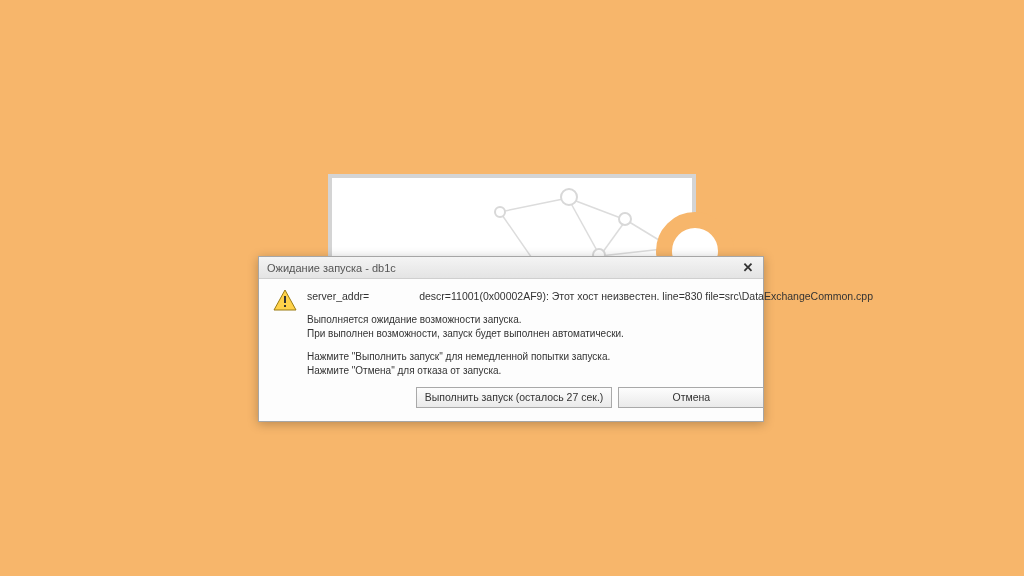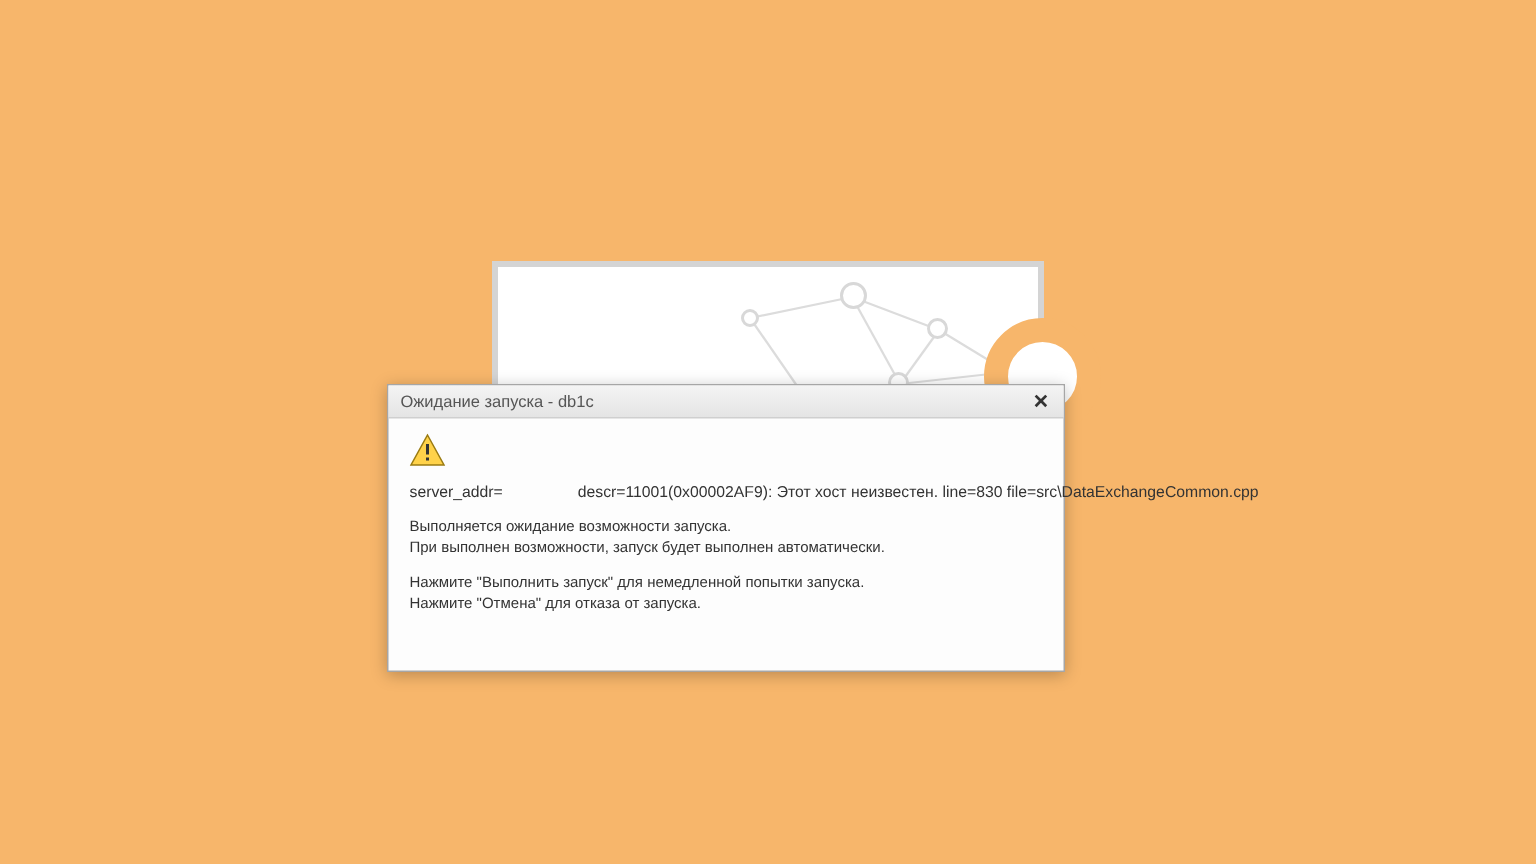--- a/index.html
+++ b/index.html
@@ -43,21 +43,21 @@
     background: #fff;
   }
   .splash-graphic svg {
     position: absolute;
     top: 0; left: 0; width: 220px; height: 120px;
   }
   .dialog {
     position: absolute;
     left: 258px;
     top: 256px;
-    width: 452px;
+    width: 506px;
     background: #fdfdfd;
     border: 1px solid #a6a6a6;
     box-shadow: 0 2px 10px rgba(0,0,0,0.25);
   }
   .titlebar {
     height: 22px;
     background: linear-gradient(#f4f4f4, #e4e4e4);
     border-bottom: 1px solid #cfcfcf;
     display: flex;
     align-items: center;
@@ -72,24 +72,23 @@
     display: flex;
     align-items: center;
     justify-content: center;
     font-weight: bold;
     font-size: 13px;
     color: #333;
     cursor: pointer;
     font-family: Arial, sans-serif;
   }
   .dlg-body {
-    padding: 10px 14px 28px 14px;
+    padding: 10px 14px 13px 14px;
     display: flex;
     gap: 10px;
-    flex-direction: column;
   }
   .warning-icon {
     width: 24px;
     flex-shrink: 0;
   }
   .warning-icon svg { width: 24px; height: 22px; display: block; }
   .content {
     flex: 1;
     color: #333;
     line-height: 1.35;
@@ -167,15 +166,19 @@
         <span>server_addr=</span><span class="blank"></span><span>descr=11001(0x00002AF9): Этот хост неизвестен.   line=830 file=src\DataExchangeCommon.cpp</span>
       </div>
       <div class="para">
         <span class="line">Выполняется ожидание возможности запуска.</span>
         <span class="line">При выполнен возможности, запуск будет выполнен автоматически.</span>
       </div>
       <div class="para">
         <span class="line">Нажмите "Выполнить запуск" для немедленной попытки запуска.</span>
         <span class="line">Нажмите "Отмена" для отказа от запуска.</span>
       </div>
+      <div class="buttons">
+        <button class="btn">Выполнить запуск (осталось 27 сек.)</button>
+        <button class="btn">Отмена</button>
+      </div>
     </div>
   </div>
 </div>
 
 </body></html>

